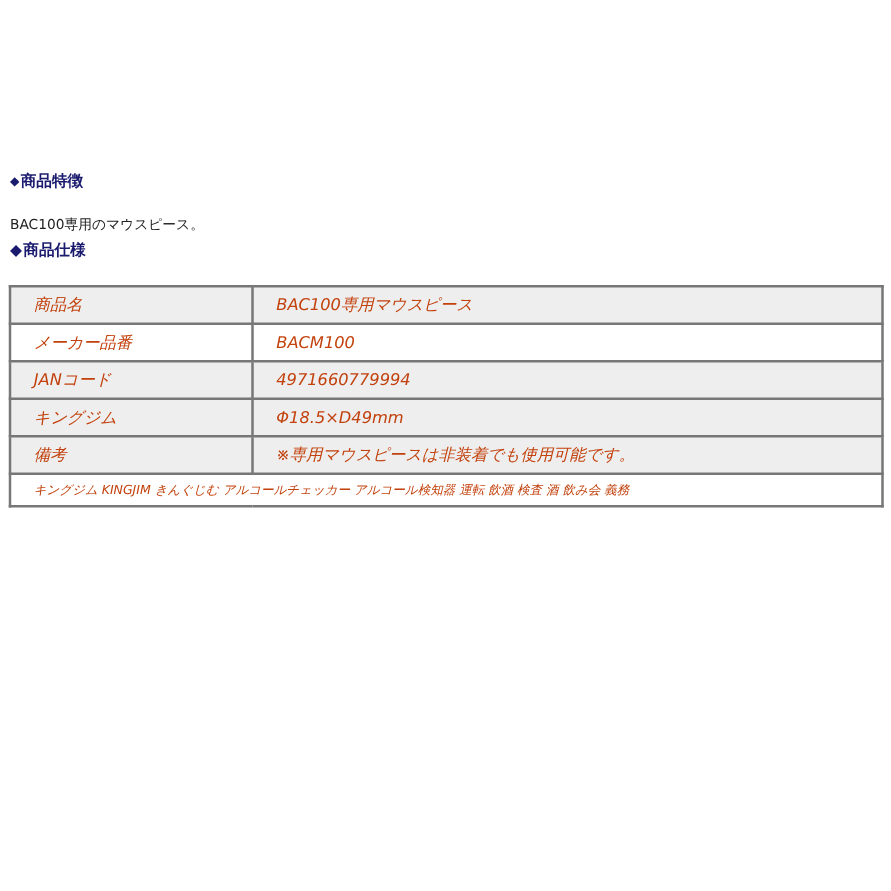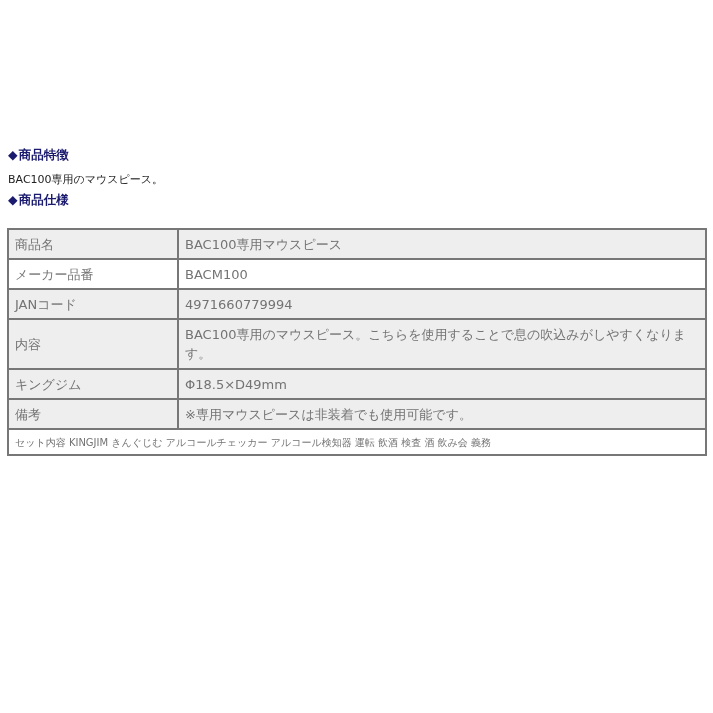--- a/index.html
+++ b/index.html
@@ -17,44 +17,45 @@
     }
     .heading {
       position: absolute;
       left: 8px;
       font-size: 12.5px;
       font-weight: bold;
       color: #1a1a6e;
       letter-spacing: 0px;
     }
     .heading .diamond { margin-right: 1px; }
-    #h-features { top: 147px; }
+    #h-features { top: 137px; font-family: Liberation Mono, monospace; }
     #h-specs { top: 192px; }
     .features-text {
       position: absolute;
       left: 8px;
       top: 172px;
       font-size: 11px;
       color: #222;
     }
     table.spec {
       position: absolute;
       left: 7px;
       top: 228px;
       width: 700px;
       border-collapse: collapse;
       border: 2px solid #666666;
       font-size: 13px;
     }
     table.spec td {
       border: 2px solid #777777;
-      padding: 0 6px;
+      padding: 0 18px;
       vertical-align: middle;
-      color: #737373;
+      color: #c2410c;
       line-height: 19px;
+      font-style: italic;
     }
     table.spec tr.odd td { background: #eeeeee; }
     table.spec tr.even td { background: #ffffff; }
     table.spec td.label { width: 156px; height: 28px; }
     table.spec td.value { height: 28px; }
     table.spec tr.tall td { height: 48px; }
     table.spec tr.kw td {
       font-size: 10px;
       height: 24px;
       background: #ffffff;
@@ -80,29 +81,25 @@
       <td class="value">BAC100専用マウスピース</td>
     </tr>
     <tr class="even">
       <td class="label">メーカー品番</td>
       <td class="value">BACM100</td>
     </tr>
     <tr class="odd">
       <td class="label">JANコード</td>
       <td class="value">4971660779994</td>
     </tr>
-    <tr class="odd tall">
-      <td class="label">内容</td>
-      <td class="value">BAC100専用のマウスピース。こちらを使用することで息の吹込みがしやすくなります。</td>
-    </tr>
     <tr class="odd">
       <td class="label">キングジム</td>
       <td class="value">Φ18.5×D49mm</td>
     </tr>
     <tr class="odd">
       <td class="label">備考</td>
       <td class="value">※専用マウスピースは非装着でも使用可能です。</td>
     </tr>
     <tr class="kw">
-      <td colspan="2">セット内容 KINGJIM きんぐじむ アルコールチェッカー アルコール検知器 運転 飲酒 検査 酒 飲み会 義務</td>
+      <td colspan="2">キングジム KINGJIM きんぐじむ アルコールチェッカー アルコール検知器 運転 飲酒 検査 酒 飲み会 義務</td>
     </tr>
   </tbody>
 </table>
 
 </body></html>

